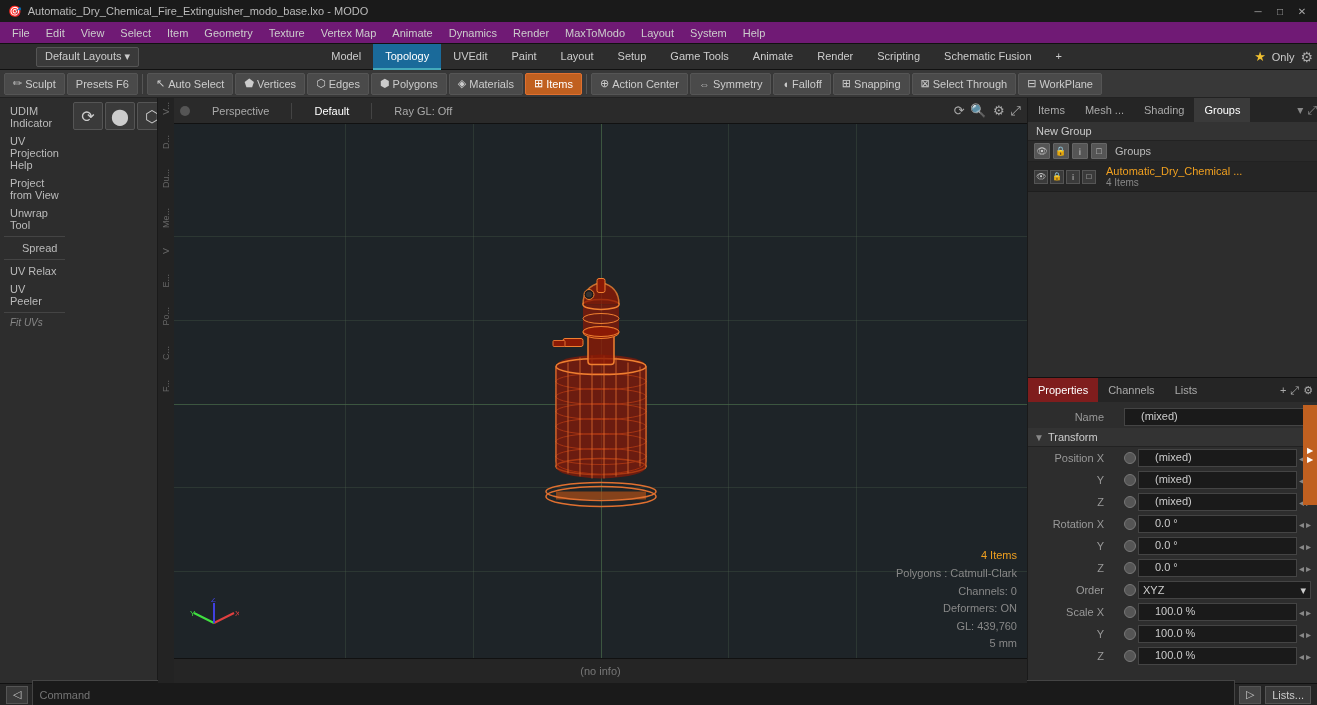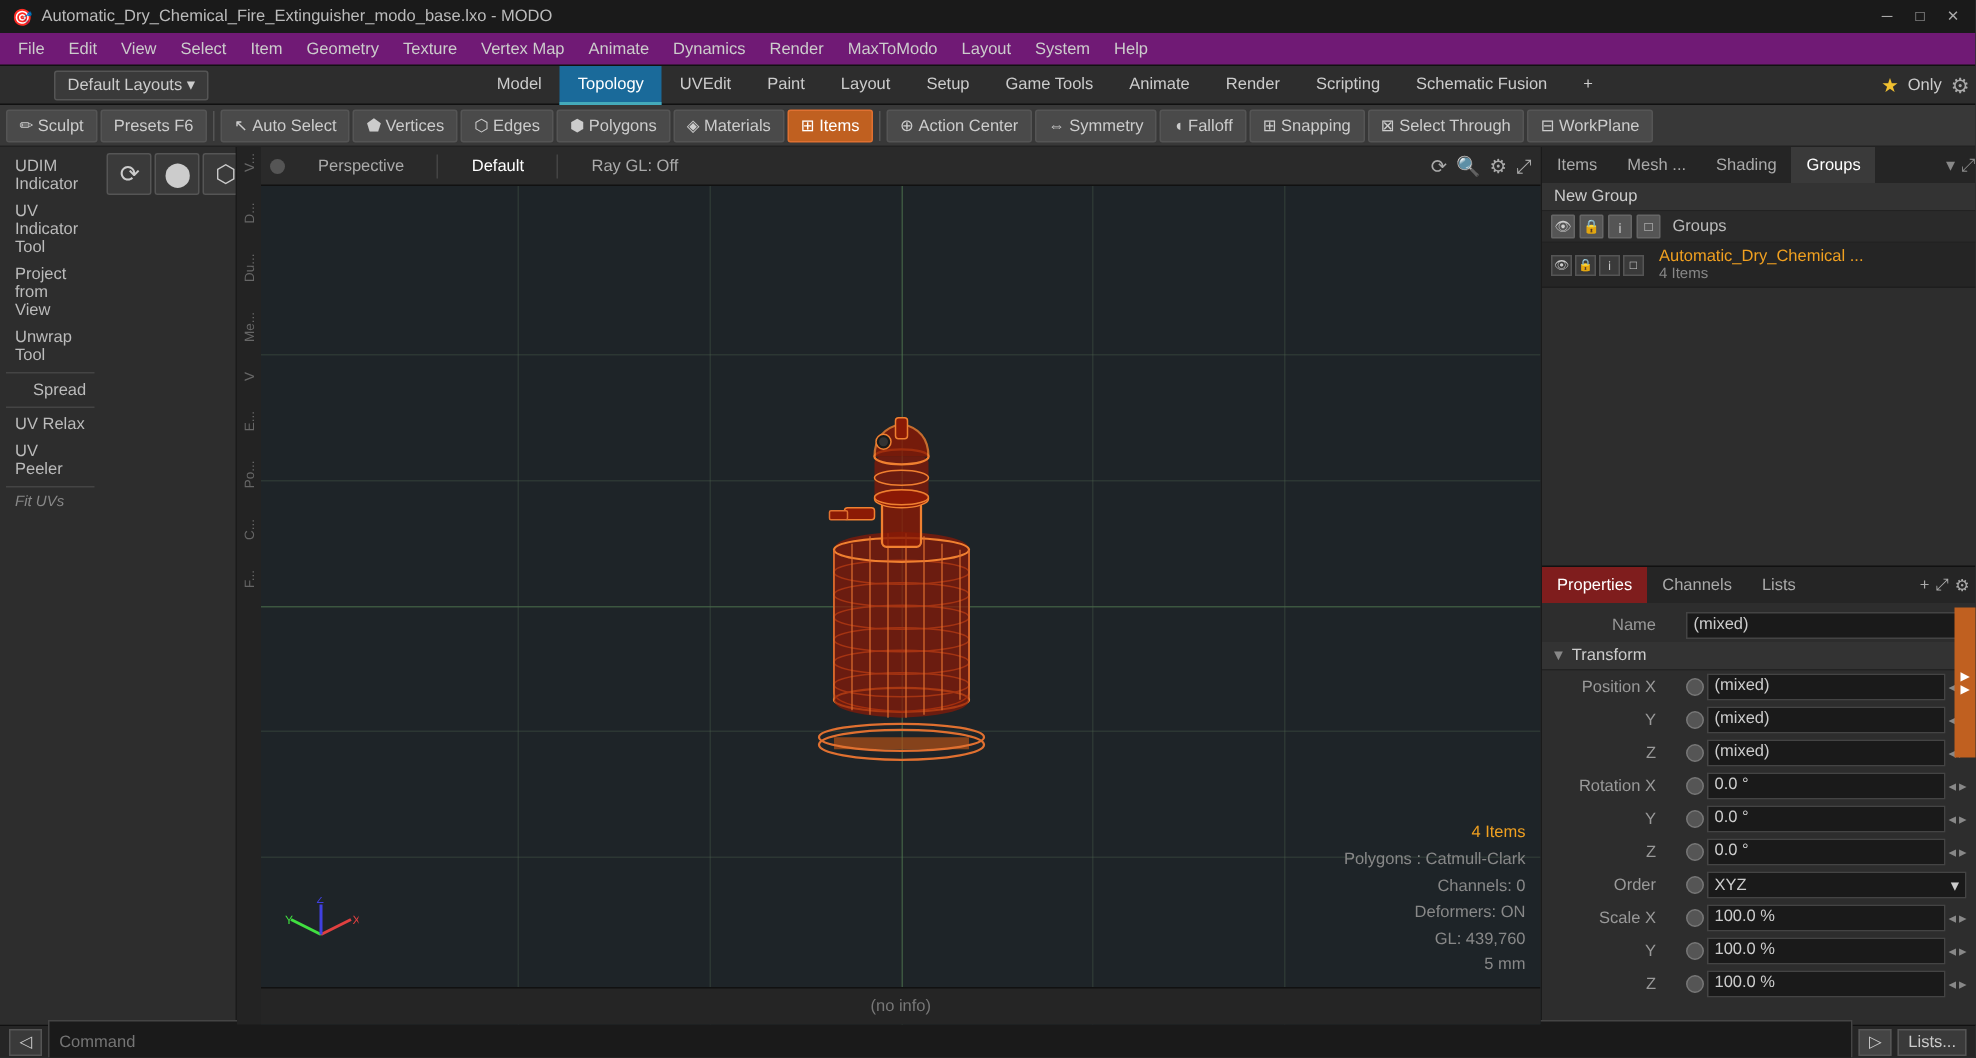--- a/index.html
+++ b/index.html
@@ -100,21 +100,21 @@
     .prop-tab { padding: 2px 10px; color: #aaa; font-size: 11px; cursor: pointer; height: 24px; display: flex; align-items: center; }
     .prop-tab.active { background: #7f1d1d; color: #fff; }
     .prop-tab-actions { margin-left: auto; display: flex; align-items: center; gap: 4px; padding-right: 4px; }
     .prop-content { flex: 1; overflow-y: auto; padding: 4px 0; }
     .prop-row { display: flex; align-items: center; padding: 2px 6px; min-height: 20px; }
     .prop-label { color: #999; font-size: 11px; width: 90px; text-align: right; padding-right: 20px; flex-shrink: 0; }
     .prop-section { color: #ccc; font-size: 11px; padding: 3px 6px; background: #333; border-bottom: 1px solid #222; display: flex; align-items: center; gap: 4px; }
     .prop-section-arrow { color: #888; font-size: 10px; }
     .prop-input-row { display: flex; align-items: center; gap: 2px; flex: 1; }
     .prop-circle { width: 12px; height: 12px; background: #555; border-radius: 50%; border: 1px solid #777; flex-shrink: 0; cursor: pointer; }
-    .prop-input { flex: 1; background: #1a1a1a; border: 1px solid #444; padding: 1px 4px; color: #ccc; font-size: 11px; height: 18px; }
+    .prop-input { flex: 1; background: #1a1a1a; border: 1px solid #444; padding: 1px 16px; color: #ccc; font-size: 11px; height: 18px; }
     .prop-arrow { color: #888; font-size: 10px; cursor: pointer; }
     .prop-select { flex: 1; background: #1a1a1a; border: 1px solid #444; padding: 1px 4px; color: #ccc; font-size: 11px; height: 18px; cursor: pointer; display: flex; align-items: center; justify-content: space-between; }
 
     
     #bottombar { height: 22px; background: #252525; display: flex; align-items: center; padding: 0 6px; border-top: 1px solid #111; gap: 4px; }
     .bottom-btn { background: #3a3a3a; border: 1px solid #555; padding: 1px 6px; color: #ccc; font-size: 11px; cursor: pointer; height: 18px; display: flex; align-items: center; }
     .cmd-input { flex: 1; background: #1a1a1a; border: 1px solid #444; padding: 1px 6px; color: #ccc; font-size: 11px; height: 30px; }
     .cmd-run { background: #444; border: 1px solid #555; width: 22px; height: 18px; display: flex; align-items: center; justify-content: center; cursor: pointer; }
 
     
@@ -247,21 +247,21 @@
     <span>⊟</span>
     <span>WorkPlane</span>
   </div>
 </div>
 
 <div id="main">
 
   <div id="left-panel">
     <div class="left-tools">
       <div class="left-tool-item">UDIM Indicator</div>
-      <div class="left-tool-item">UV Indicator Tool</div>
+      <div class="left-tool-item">UV Projection Help</div>
       <div class="left-tool-item">Project from View</div>
       <div class="left-tool-item">Unwrap Tool</div>
       <div class="left-divider"></div>
       <div class="left-tool-item" style="padding-left: 18px;">Spread</div>
       <div class="left-divider"></div>
       <div class="left-tool-item">UV Relax</div>
       <div class="left-tool-item">UV Peeler</div>
       <div class="left-divider"></div>
       <div class="left-section-label">Fit UVs</div>
     </div>

